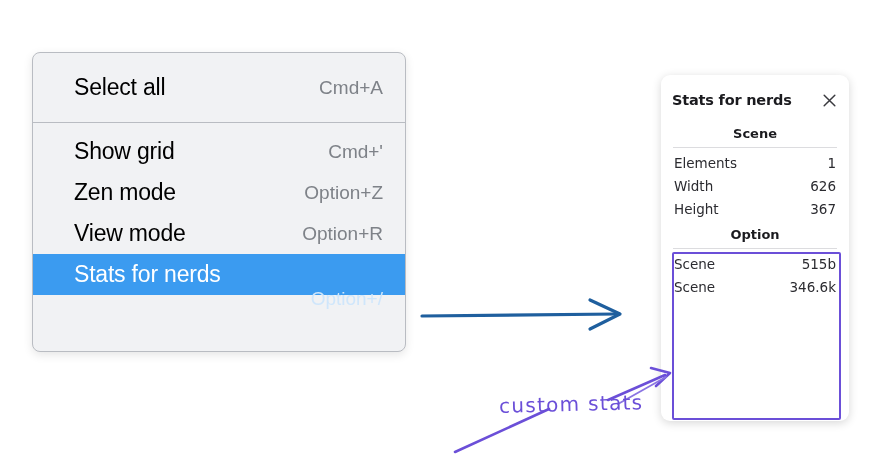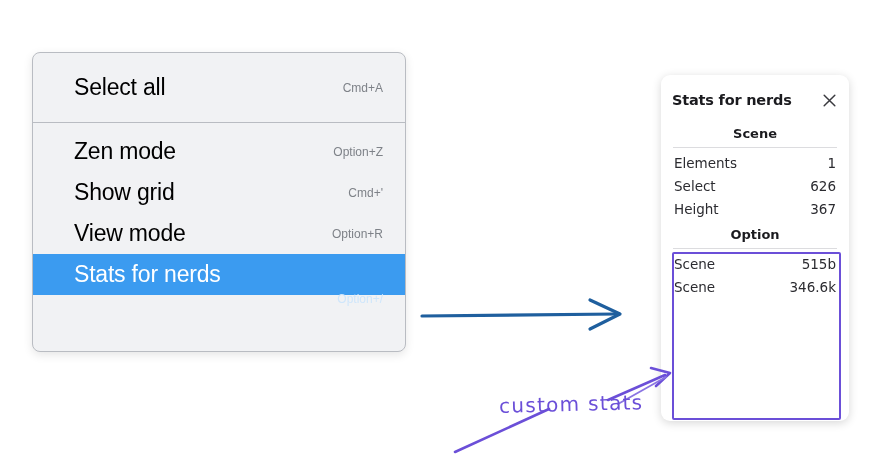--- a/index.html
+++ b/index.html
@@ -50,21 +50,21 @@
     padding: 0 22px 0 41px;
     box-sizing: border-box;
   }
   .menu-item .mi-label {
     font-size: 23px;
     color: #000000;
     letter-spacing: -0.2px;
     white-space: nowrap;
   }
   .menu-item .mi-shortcut {
-    font-size: 12px;
+    font-size: 19px;
     color: #7e8288;
     white-space: nowrap;
   }
   .menu-item.selected {
     background: #3b9bf0;
   }
   .menu-item.selected .mi-label { color: #ffffff; }
   .menu-item.selected .mi-shortcut { color: #cfe6fb; margin-top: 48px; }
 
   
@@ -183,26 +183,26 @@
     <div class="menu-item">
       <span class="mi-label">Select all</span>
       <span class="mi-shortcut">Cmd+A</span>
     </div>
   </div>
 
   <div class="menu-separator"></div>
 
   <div class="menu-group">
     <div class="menu-item">
+      <span class="mi-label">Show grid</span>
+      <span class="mi-shortcut">Cmd+'</span>
+    </div>
+    <div class="menu-item">
       <span class="mi-label">Zen mode</span>
       <span class="mi-shortcut">Option+Z</span>
-    </div>
-    <div class="menu-item">
-      <span class="mi-label">Show grid</span>
-      <span class="mi-shortcut">Cmd+'</span>
     </div>
     <div class="menu-item">
       <span class="mi-label">View mode</span>
       <span class="mi-shortcut">Option+R</span>
     </div>
     <div class="menu-item selected">
       <span class="mi-label">Stats for nerds</span>
       <span class="mi-shortcut">Option+/</span>
     </div>
   </div>
@@ -224,21 +224,21 @@
   </div>
 
   <div>
     <div class="section-head">Scene</div>
     <div class="section-rule"></div>
     <div class="stat-row">
       <span class="sr-label">Elements</span>
       <span class="sr-value">1</span>
     </div>
     <div class="stat-row">
-      <span class="sr-label">Select</span>
+      <span class="sr-label">Width</span>
       <span class="sr-value">626</span>
     </div>
     <div class="stat-row">
       <span class="sr-label">Height</span>
       <span class="sr-value">367</span>
     </div>
   </div>
 
   <div>
     <div class="section-head">Option</div>

